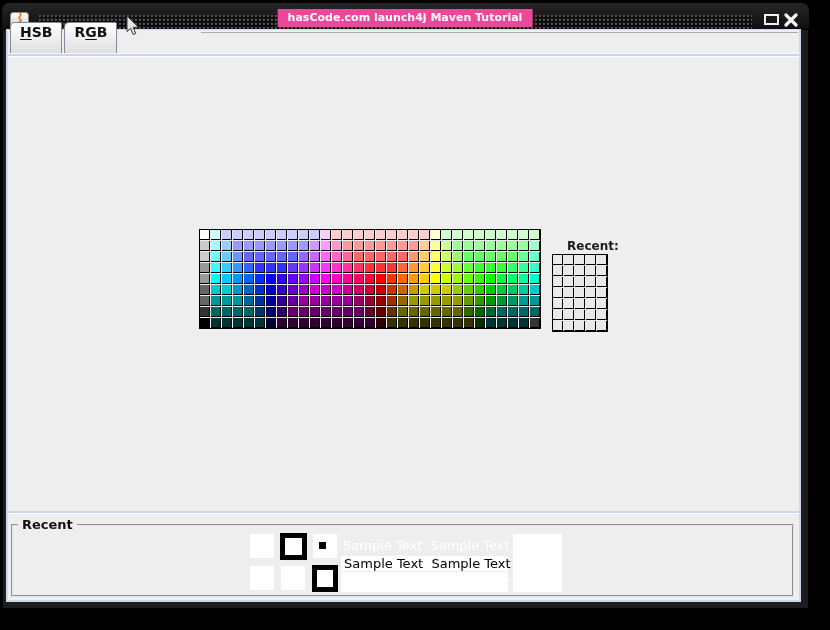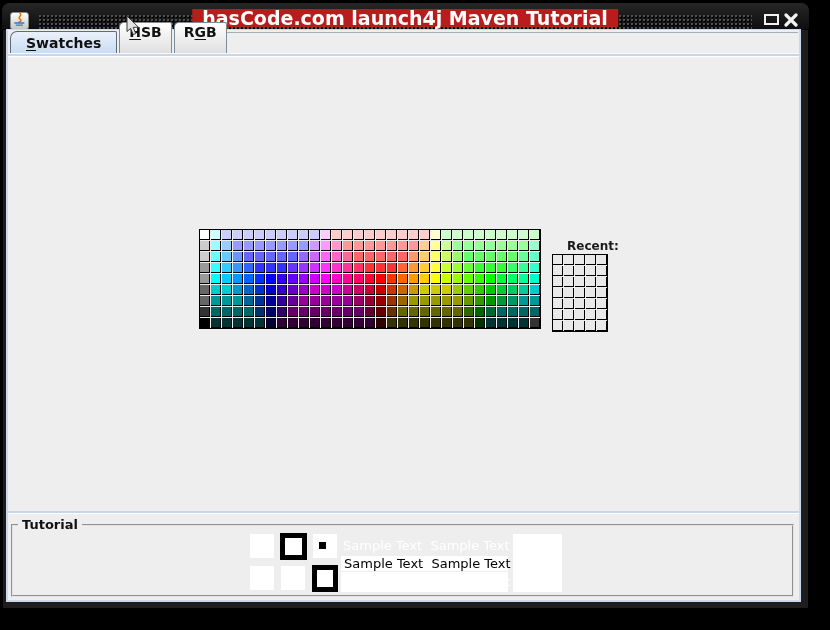--- a/index.html
+++ b/index.html
@@ -26,22 +26,22 @@
   .titlebar-dots{
     left:36px;top:11px;width:714px;height:15px;
     background-image:
       radial-gradient(circle,#4f4f4f 1px,transparent 1.3px),
       radial-gradient(circle,#000 1px,transparent 1.3px);
     background-size:4px 4px,4px 4px;
     background-position:0 0,1px 1px;
   }
   .window-title{
     left:405px;top:9px;transform:translateX(-50%);
-    color:#fff;font-size:19px;font-weight:bold;white-space:pre;
-    background:#b91c1c;padding:1px 10px;line-height:16px;
+    color:#fff;font-size:11px;font-weight:bold;white-space:pre;
+    background:#ec4899;padding:1px 10px;line-height:16px;
   }
   .java-btn{
     left:10px;top:12px;width:19px;height:18px;box-sizing:border-box;
     background:linear-gradient(#ffffff,#c6c6c6);
     border:1px solid #8a8a8a;border-radius:3px;
     display:flex;align-items:center;justify-content:center;
   }
   .max-btn{
     left:764px;top:14px;width:15px;height:11px;box-sizing:border-box;
     border:2px solid #f0f0f0;background:transparent;
@@ -160,21 +160,20 @@
     <svg width="14" height="14" viewBox="0 0 14 14">
       <path d="M2 2 L12 12 M12 2 L2 12" stroke="#f2f2f2" stroke-width="3.2" stroke-linecap="round"></path>
     </svg>
   </span>
 </div>
 
 <div class="abs content-pane"></div>
 <div class="abs tab-top-line"></div>
 
 <div class="abs tab-strip">
-    <div class="tab sel"><span><u>S</u>watches</span></div>
     <div class="tab"><span><u>H</u>SB</span></div>
     <div class="tab"><span>R<u>G</u>B</span></div>
   </div>
 <div class="abs tab-baseline"></div>
 <div class="abs content-top-border"></div>
 
 <div class="abs palette">
     <div class="cell" style="background: rgb(255, 255, 255);"></div>
     <div class="cell" style="background: rgb(204, 255, 255);"></div>
     <div class="cell" style="background: rgb(204, 204, 255);"></div>
@@ -490,21 +489,21 @@
     <div class="cell" style="background: rgb(233, 233, 233);"></div>
     <div class="cell" style="background: rgb(233, 233, 233);"></div>
     <div class="cell" style="background: rgb(233, 233, 233);"></div>
     <div class="cell" style="background: rgb(233, 233, 233);"></div>
     <div class="cell" style="background: rgb(233, 233, 233);"></div>
   </div>
 
 <div class="abs tab-content-bottom"></div>
 
 <div class="abs preview-box"></div>
-<div class="abs preview-title">Tutorial</div>
+<div class="abs preview-title">Recent</div>
 
 <div class="abs sq sq-a"></div>
 <div class="abs sq sq-b"></div>
 <div class="abs sq sq-c">
   <div class="abs sq-c-dot"></div>
 </div>
 <div class="abs sq sq-d"></div>
 <div class="abs sq sq-e"></div>
 <div class="abs sq sq-f"></div>
 

